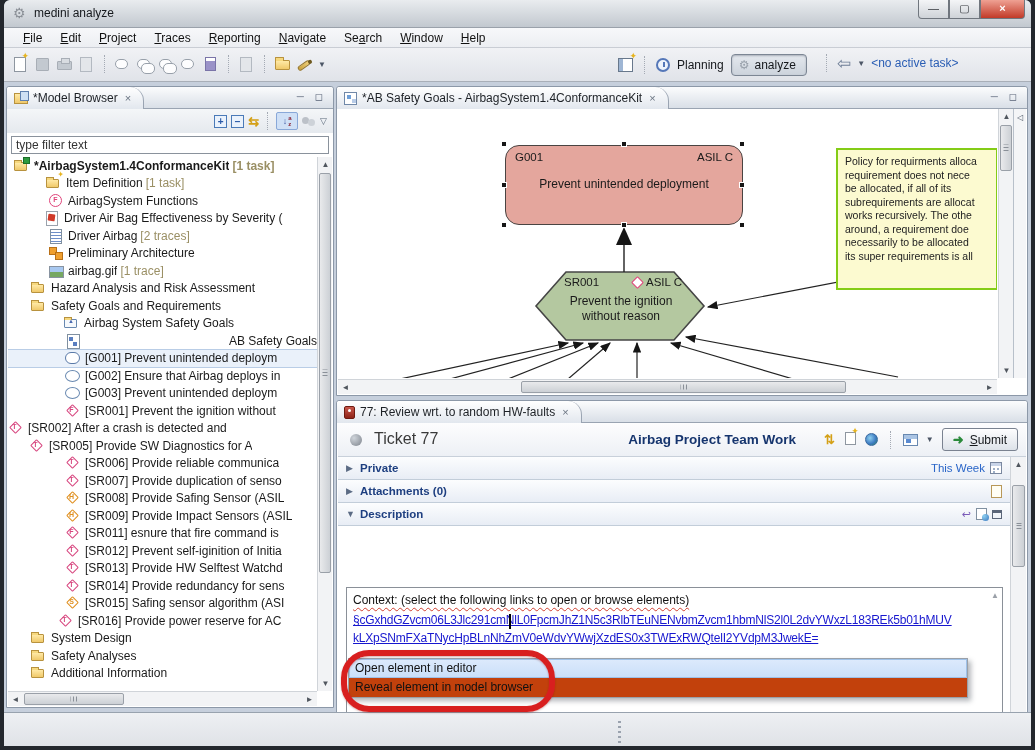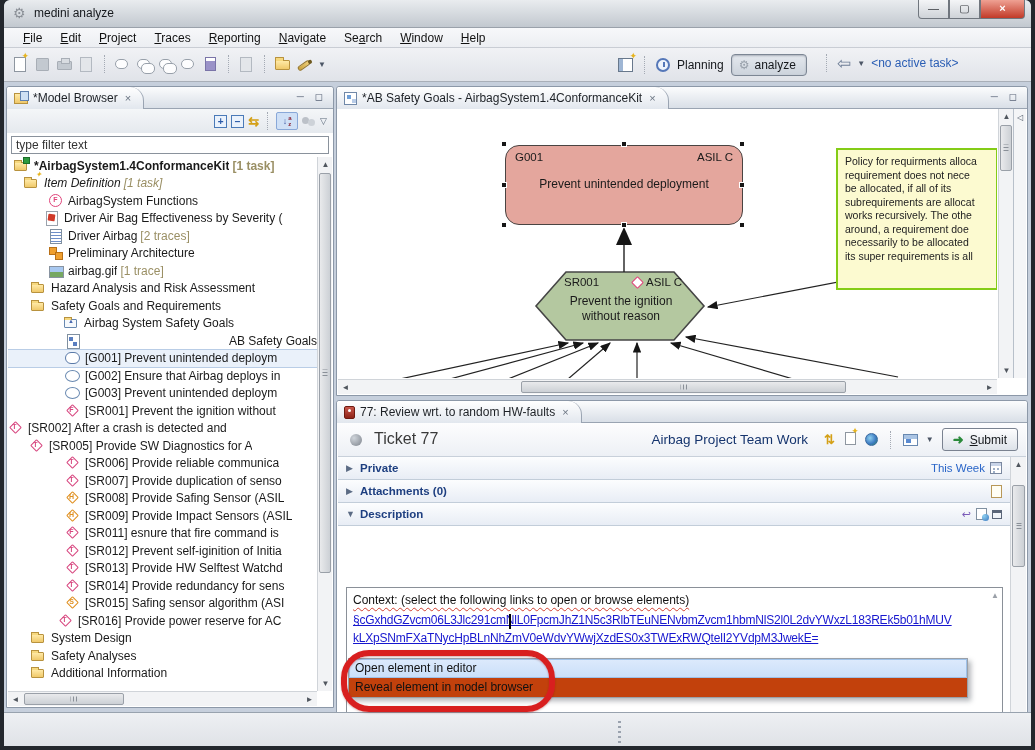--- a/index.html
+++ b/index.html
@@ -130,21 +130,21 @@
   .note div { font-size:10.5px; line-height:13.5px; white-space:nowrap; color:#222; }
 
   
   .ticket { left:332px; top:400px; width:692px; height:352px; }
   .ic-ticket { width:11px; height:13px; background:linear-gradient(#c8564a,#8e2418); border:1px solid #6e1a10; border-radius:2px; position:relative; }
   .ic-ticket::after { content:""; position:absolute; left:3px; top:2px; width:3px; height:3px; background:#fff; border-radius:50%; }
   .thead { position:absolute; left:1px; top:22px; right:1px; height:34px; background:linear-gradient(#fdfdfe,#edf0f5); border-bottom:1px solid #c8d0da; }
   .sphere { position:absolute; left:12px; top:11px; width:12px; height:12px; border-radius:50%; background:radial-gradient(circle at 4px 4px,#cfd4da,#7d838c); }
   .ttitle { position:absolute; left:36px; top:7px; font-size:16px; color:#3a3a3a; }
   .thead-right { position:absolute; right:8px; top:5px; display:flex; align-items:center; gap:8px; }
-  .team { font-size:13.5px; font-weight:normal; color:#16356e; margin-right:8px; }
+  .team { font-size:13.5px; font-weight:bold; color:#16356e; margin-right:20px; }
   .ic-syncv { color:#d4a017; font-weight:bold; font-size:13px; }
   .ic-globe { width:13px; height:13px; border-radius:50%; border:1px solid #3868a0; background:radial-gradient(circle at 4px 4px,#8fd0f0,#3a78c0 60%,#2f9a3f); }
   .ic-table { width:15px; height:12px; border:1px solid #6888b0; background:linear-gradient(#aac4e4 4px,#fff 4px); position:relative; }
   .ic-table::after { content:""; position:absolute; left:2px; bottom:2px; width:5px; height:4px; background:#5a8ad0; }
   .submit { display:flex; align-items:center; gap:6px; border:1px solid #7a8290; border-radius:3px; background:linear-gradient(#fdfdfe,#dde2e9); padding:3px 10px; font-size:12px; color:#15181c; box-shadow:0 1px 0 #fff inset; }
   .subarrow { color:#2a8a3a; font-weight:bold; font-size:13px; }
   .form { position:absolute; left:1px; top:56px; right:17px; bottom:24px; background:#fff; overflow:hidden; }
   .secbar { height:23px; background:linear-gradient(#fcfdfe,#e8edf5); border-bottom:1px solid #c2cdd9; display:flex; align-items:center; padding:0 8px; }
   .secarrow { font-size:9px; color:#5b6b84; width:14px; }
   .sectitle { font-size:11.5px; font-weight:bold; color:#1e3f80; }
@@ -287,21 +287,21 @@
     </div>
     <div class="filter">type filter text</div>
     <div class="tree">
         <div class="trow bold" style="padding-left: 6px;">
           <span class="tic tic-project">
             <span class="fb"></span>
           </span>
           <span class="tlabel">*AirbagSystem1.4ConformanceKit</span>
           <span class="tsuffix"> [1 task]</span>
         </div>
-        <div class="trow" style="padding-left: 16px; font-style: italic;">
+        <div class="trow" style="padding-left: 38px;">
           <span class="tic tic-itemdef">
             <span class="fb"></span>
           </span>
           <span class="tlabel">Item Definition</span>
           <span class="tsuffix"> [1 task]</span>
         </div>
         <div class="trow" style="padding-left: 40px;">
           <span class="tic tic-func"></span>
           <span class="tlabel">AirbagSystem Functions</span>
         </div>

